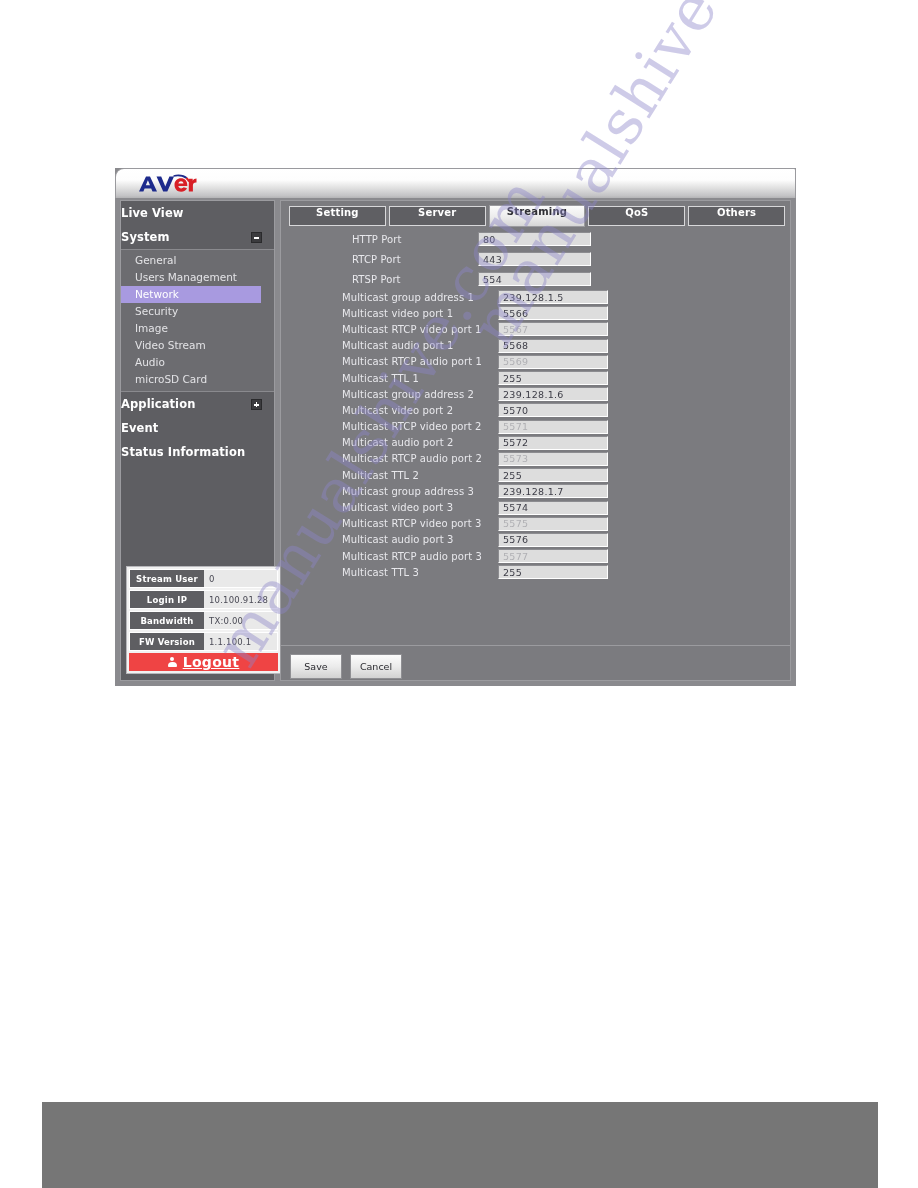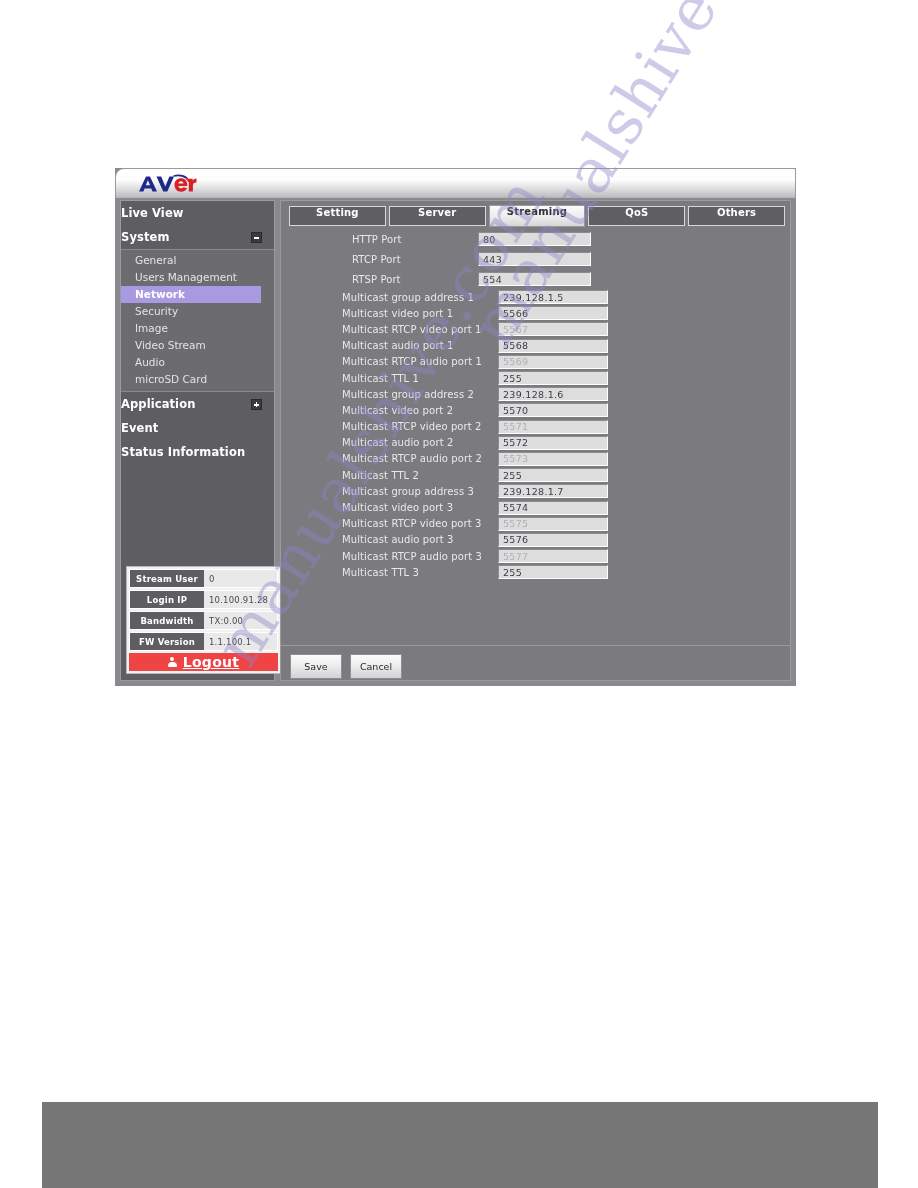--- a/index.html
+++ b/index.html
@@ -142,21 +142,20 @@
     height: 17px;
     line-height: 17px;
     padding-left: 14px;
     color: #e3e3e6;
     font-size: 10.5px;
     cursor: pointer;
   }
   .nav-sub.selected {
     background: #a89ae0;
     color: #ffffff;
-    font-weight: bold;
   }
 
   
   .status-box {
     position: absolute;
     left: 5px;
     bottom: 6px;
     width: 155px;
     background: #f2f2f2;
     border: 1px solid #b8b8bc;

